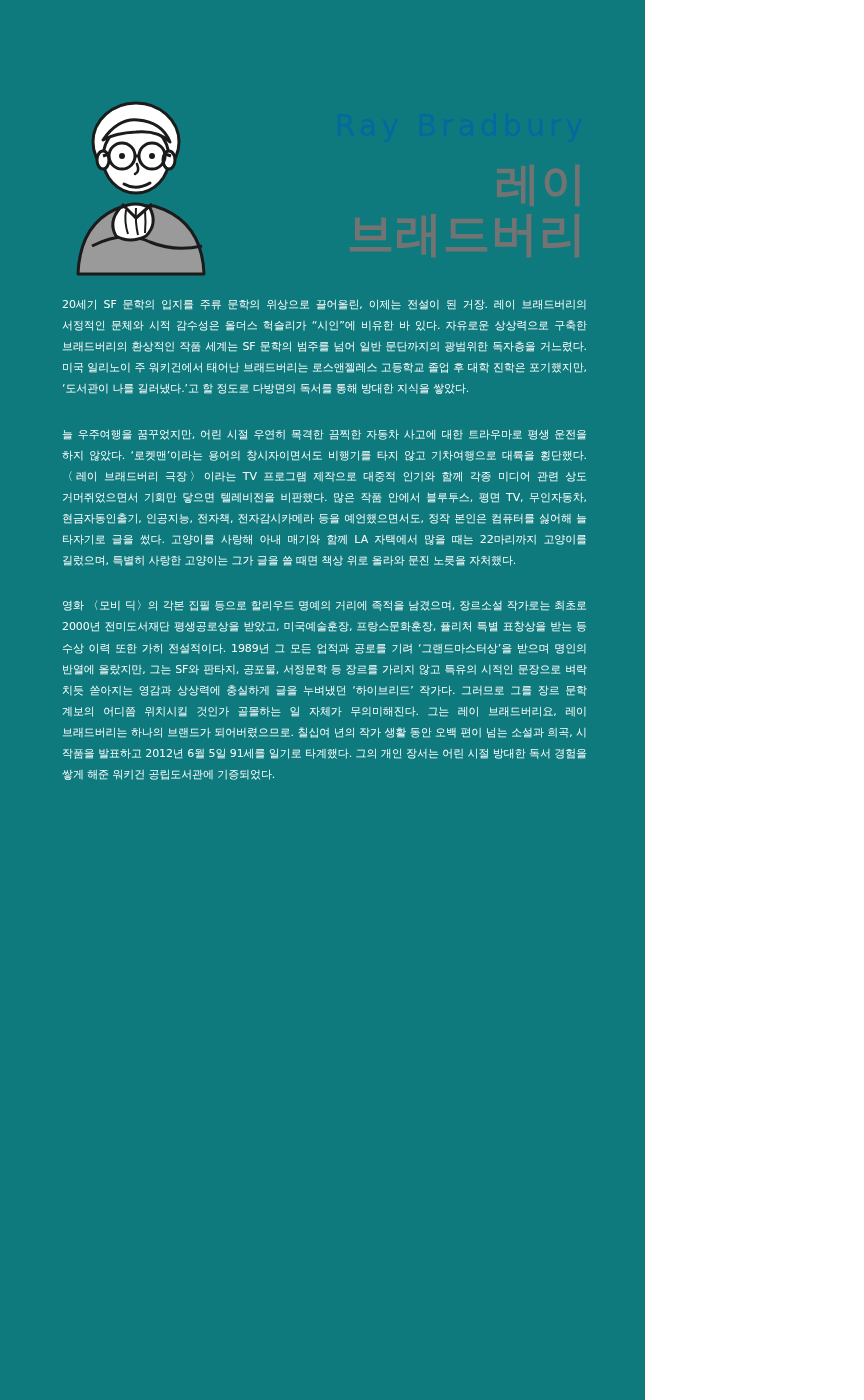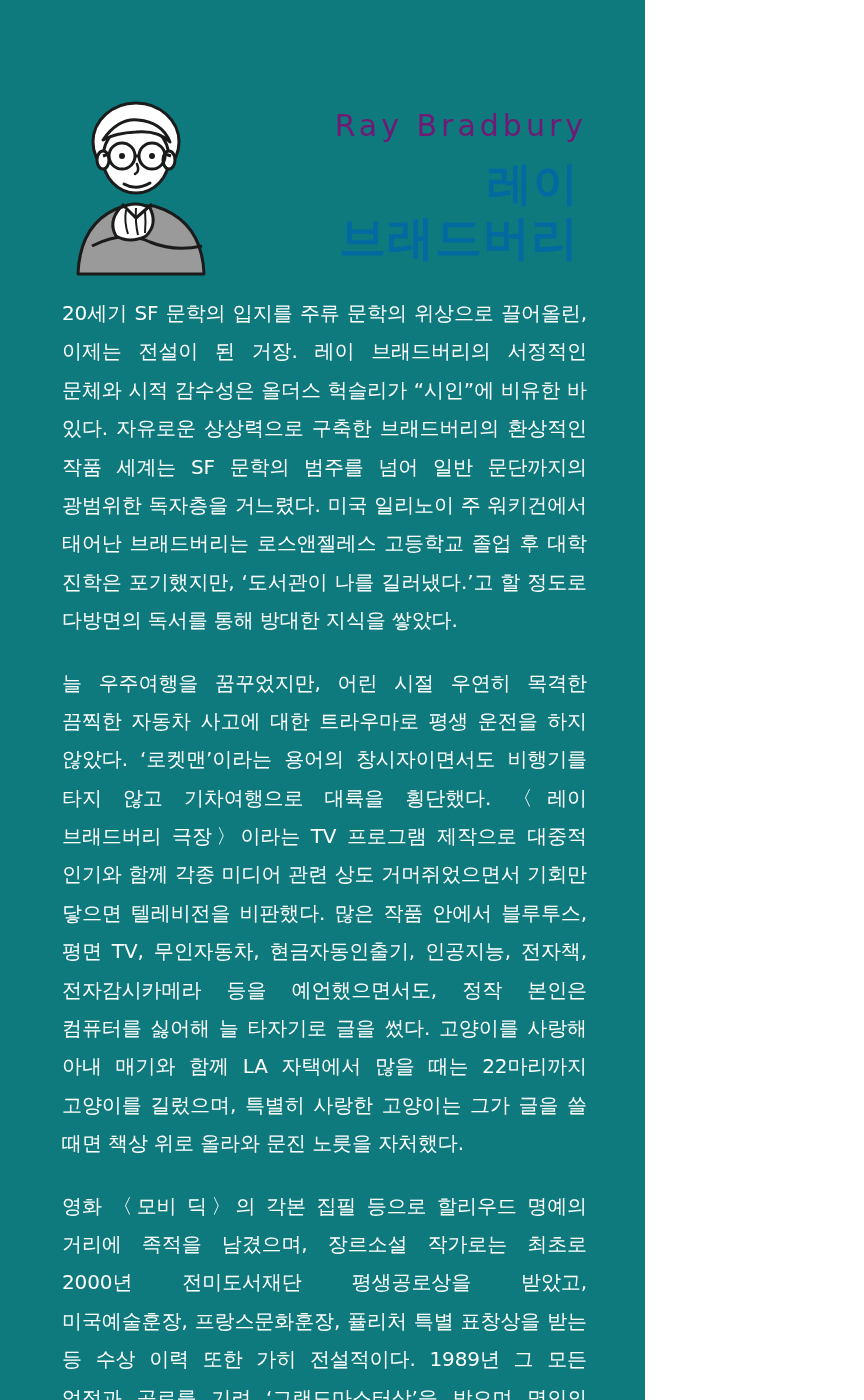--- a/index.html
+++ b/index.html
@@ -54,45 +54,46 @@
   .name-block {
     position: absolute;
     left: 190px;
     top: 18px;
     right: 0;
   }
   .name-latin {
     font-family: "DejaVu Sans", sans-serif;
     font-size: 30px;
     letter-spacing: 4px;
-    color: #701a75;
+    color: #0369a1;
     text-align: right;
     margin: 0 0 14px 0;
     font-weight: 400;
   }
   .name-ko {
     text-align: right;
-    color: #0369a1;
+    color: #737373;
     font-family: "DejaVu Sans", sans-serif;
     font-weight: 700;
     font-size: 45px;
     line-height: 1.18;
     letter-spacing: 1px;
-    margin: 8px;
+    margin: 0;
   }
   .name-ko .ln2 {
     display: block;
     font-size: 47px;
+    font-family: Liberation Mono, monospace;
   }
 
   
   .body-text p {
     color: #ffffff;
     font-family: "DejaVu Sans", sans-serif;
-    font-size: 20px;
+    font-size: 11px;
     line-height: 1.92;
     text-align: justify;
     text-justify: inter-character;
     margin: 0 0 24px 0;
     word-break: keep-all;
     letter-spacing: -0.1px;
   }
   .body-text p:last-child {
     margin-bottom: 8px;
   }

